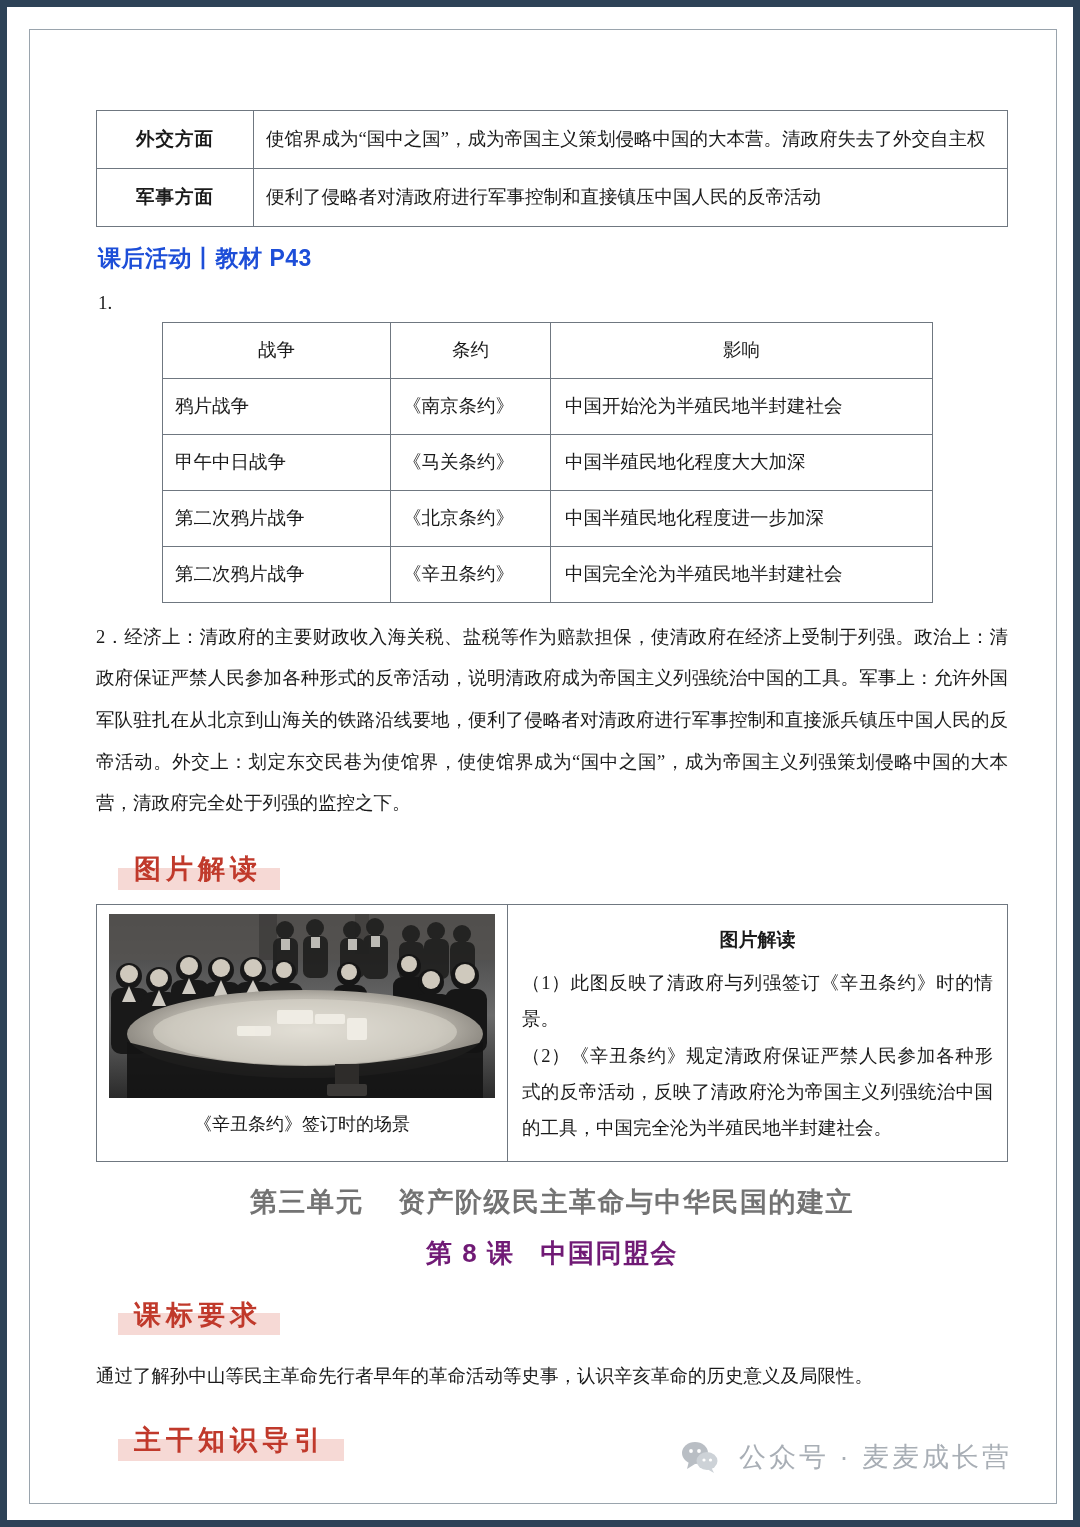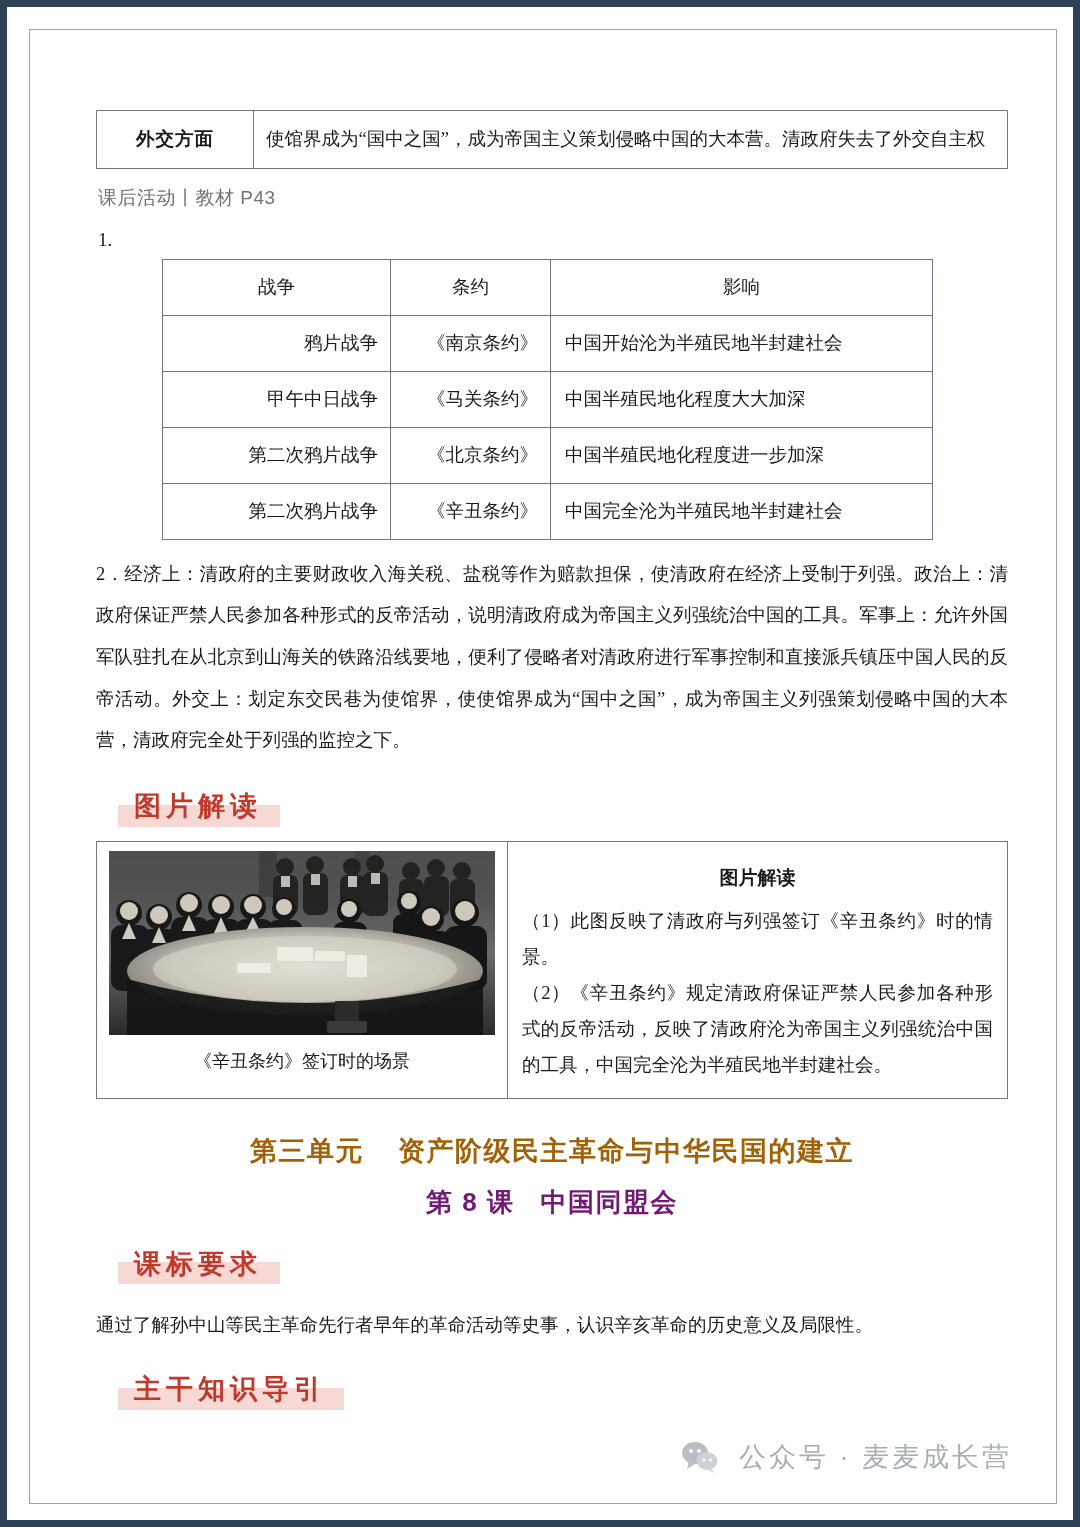--- a/index.html
+++ b/index.html
@@ -64,44 +64,44 @@
     letter-spacing: 1px;
   }
   .aspect-table td.body {
     text-align: justify;
     line-height: 2.1;
   }
 
   
   .sec-redline {
     margin: 16px 0 0 2px;
-    font-size: 19px;
-    font-weight: normal;
-    color: #737373;
+    font-size: 23px;
+    font-weight: bold;
+    color: #1d4ed8;
     font-family: "Liberation Sans", sans-serif;
     letter-spacing: .5px;
   }
   .item-num {
     margin: 18px 0 8px 2px;
     font-size: 19px;
   }
 
   
   .war-wrap {
     margin-left: 66px;
     width: 770px;
   }
   .war-table th {
     text-align: center;
     font-weight: bold;
     font-size: 19px;
     padding: 11px 6px;
   }
   .war-table td {
-    text-align: right;
+    text-align: left;
     padding: 11px 6px;
     font-size: 18.5px;
   }
   .war-table col.c1 { width: 228px; }
   .war-table col.c2 { width: 160px; }
   .war-table col.c3 { width: 382px; }
   .war-table td.impact { text-align: left; padding-left: 14px; }
 
   
   .para {
@@ -165,26 +165,26 @@
   .interp-line {
     font-size: 18.5px;
     line-height: 1.95;
     text-align: justify;
     text-justify: inter-ideograph;
   }
 
   
   .unit-title {
     text-align: center;
-    color: #a16207;
+    color: #737373;
     font-family: "Liberation Sans", sans-serif;
     font-weight: bold;
     font-size: 27px;
     letter-spacing: 1.5px;
-    margin-top: 34px;
+    margin-top: 22px;
   }
   .unit-title .gap { display: inline-block; width: 34px; }
   .lesson-title {
     text-align: center;
     color: #701a75;
     font-family: "Liberation Sans", sans-serif;
     font-weight: bold;
     font-size: 26px;
     letter-spacing: 1.5px;
     margin-top: 16px;
@@ -220,20 +220,24 @@
 <div class="page-outer">
   <div class="page-inner">
     <div class="content">
 
       
       <table class="doc-table aspect-table">
         <tbody>
           <tr>
             <td class="label">外交方面</td>
             <td class="body">使馆界成为“国中之国”，成为帝国主义策划侵略中国的大本营。清政府失去了外交自主权</td>
+          </tr>
+          <tr>
+            <td class="label">军事方面</td>
+            <td class="body">便利了侵略者对清政府进行军事控制和直接镇压中国人民的反帝活动</td>
           </tr>
         </tbody>
       </table>
 
       
       <div class="sec-redline">课后活动丨教材 P43</div>
 
       <div class="item-num">1.</div>
 
       

